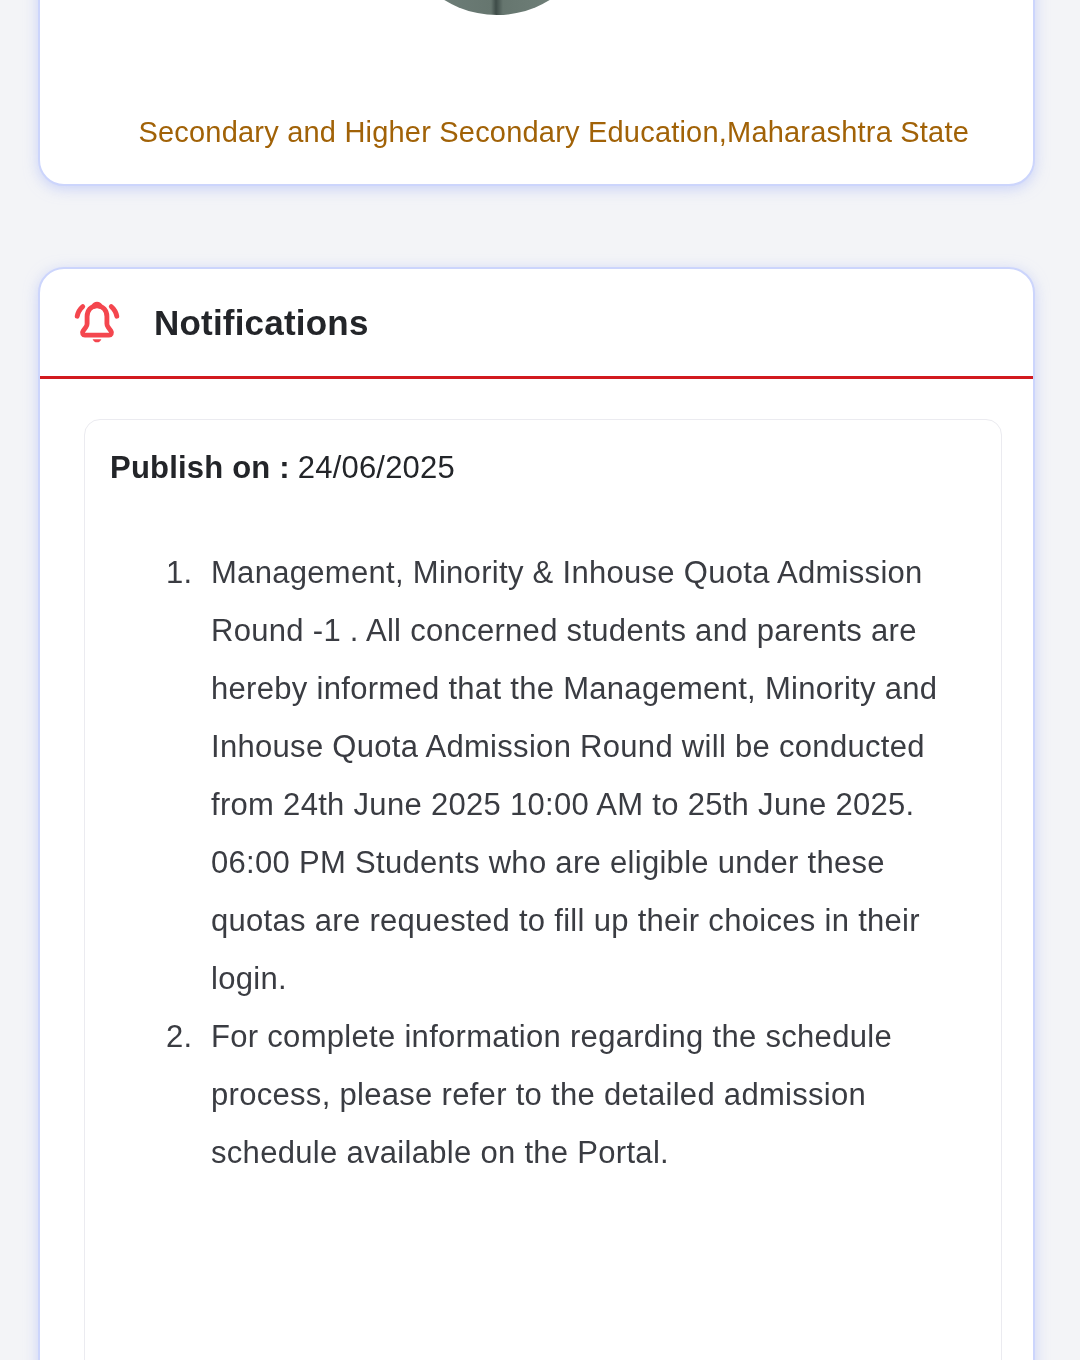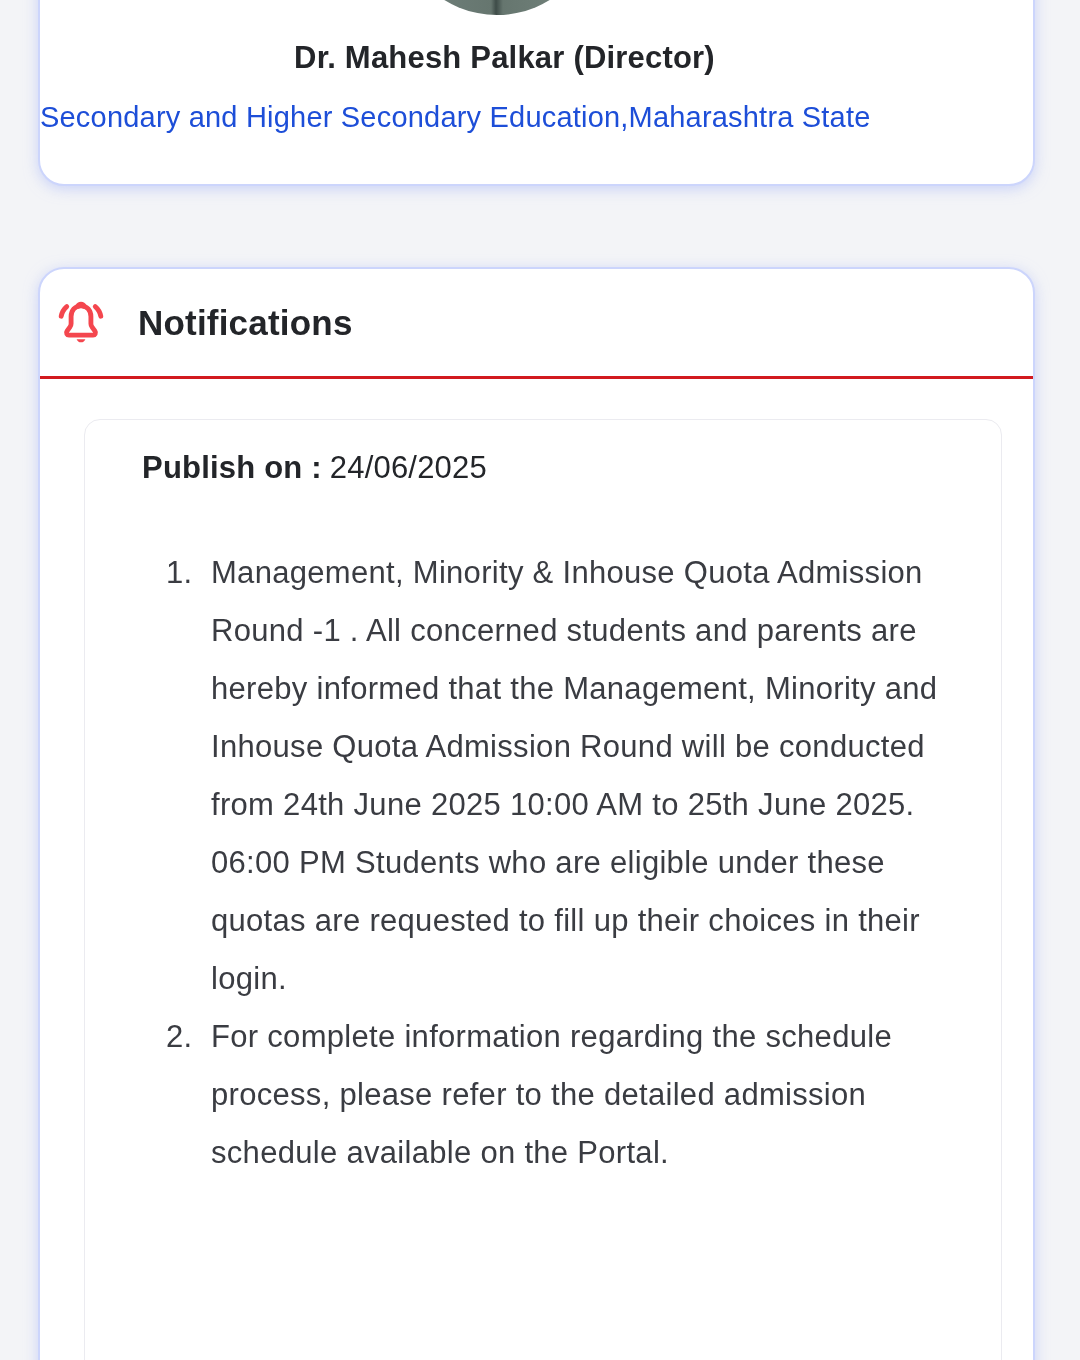--- a/index.html
+++ b/index.html
@@ -51,42 +51,42 @@
     position:absolute;
     top:250px; left:0; right:64px;
     text-align:center;
     font-size:31px;
     font-weight:700;
     color:var(--heading-ink);
     letter-spacing:.2px;
   }
   .profile-dept{
     position:absolute;
-    top:311px; left:0; right:64px;
-    text-align:left;
+    top:326px; left:0; right:64px;
+    text-align:right;
     font-size:29px;
     font-weight:400;
-    color:#1d4ed8;
+    color:#a16207;
     letter-spacing:.2px;
   }
   
   #notif-card{
     left:38px;
     top:267px;
     width:997px;
     height:1140px;
   }
   .notif-header{
     position:absolute;
     top:0; left:0; right:0;
     height:107px;
     display:flex;
     align-items:center;
     gap:28px;
-    padding-left:12px;
+    padding-left:28px;
   }
   .bell-wrap{width:58px;height:58px;flex:0 0 58px;display:flex;align-items:center;justify-content:center;}
   .notif-title{
     font-size:35px;
     font-weight:700;
     color:var(--heading-ink);
     letter-spacing:.2px;
   }
   .red-divider{
     position:absolute;
@@ -104,21 +104,21 @@
     background:#ffffff;
     border:1px solid #ebebf0;
     border-radius:16px;
   }
   .publish-row{
     margin:30px 24px 0 25px;
     font-size:31px;
     color:var(--heading-ink);
     letter-spacing:.2px;
   }
-  .publish-label{font-weight:700;margin-left:32px;}
+  .publish-label{font-weight:700;}
   .publish-date{font-weight:400;margin-left:8px;text-align:right;}
   ol.notif-list{
     list-style:none;
     margin:58px 30px 0 81px;
     padding:0;
     font-size:31px;
     line-height:58px;
     color:var(--body-ink);
     letter-spacing:.3px;
   }
@@ -126,21 +126,20 @@
   .li-num{width:45px;flex:0 0 45px;}
   .li-text{flex:1 1 auto;}
 </style>
 </head>
 <body>
 
 <div id="stage">
 
   <div class="card" id="profile-card">
     <div class="avatar"></div>
-    <div class="profile-name">Dr. Mahesh Palkar (Director)</div>
     <div class="profile-dept">Secondary and Higher Secondary Education,Maharashtra State</div>
   </div>
 
   <div class="card" id="notif-card">
 
     <div class="notif-header">
       <span class="bell-wrap">
         <svg viewBox="0 0 24 24" width="58" height="58" aria-hidden="true">
           <g fill="none" stroke="var(--bell-red)" stroke-width="2" stroke-linecap="round" stroke-linejoin="round">
             <path d="M6.1 5.2C4.9 6.2 4.1 7.6 3.8 9.2"></path>

